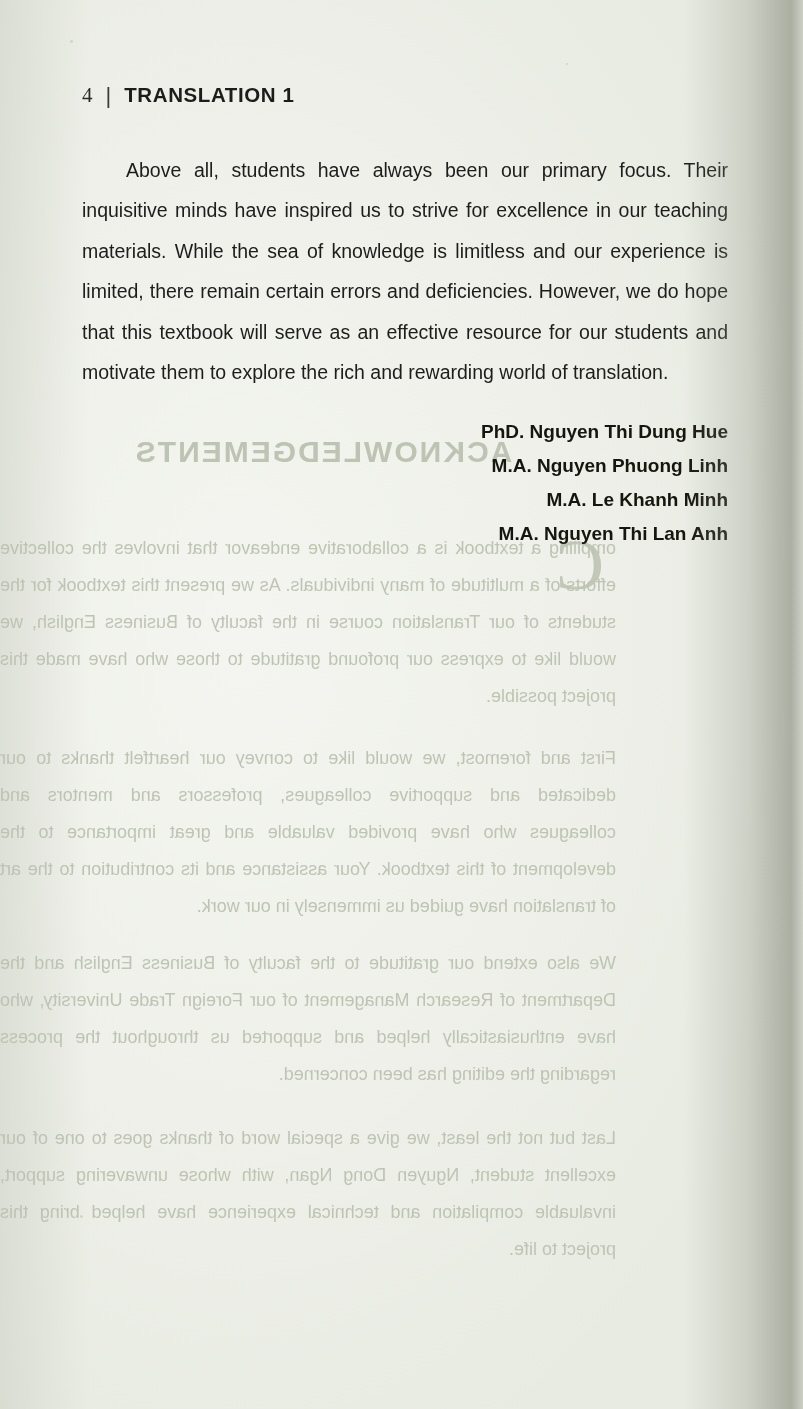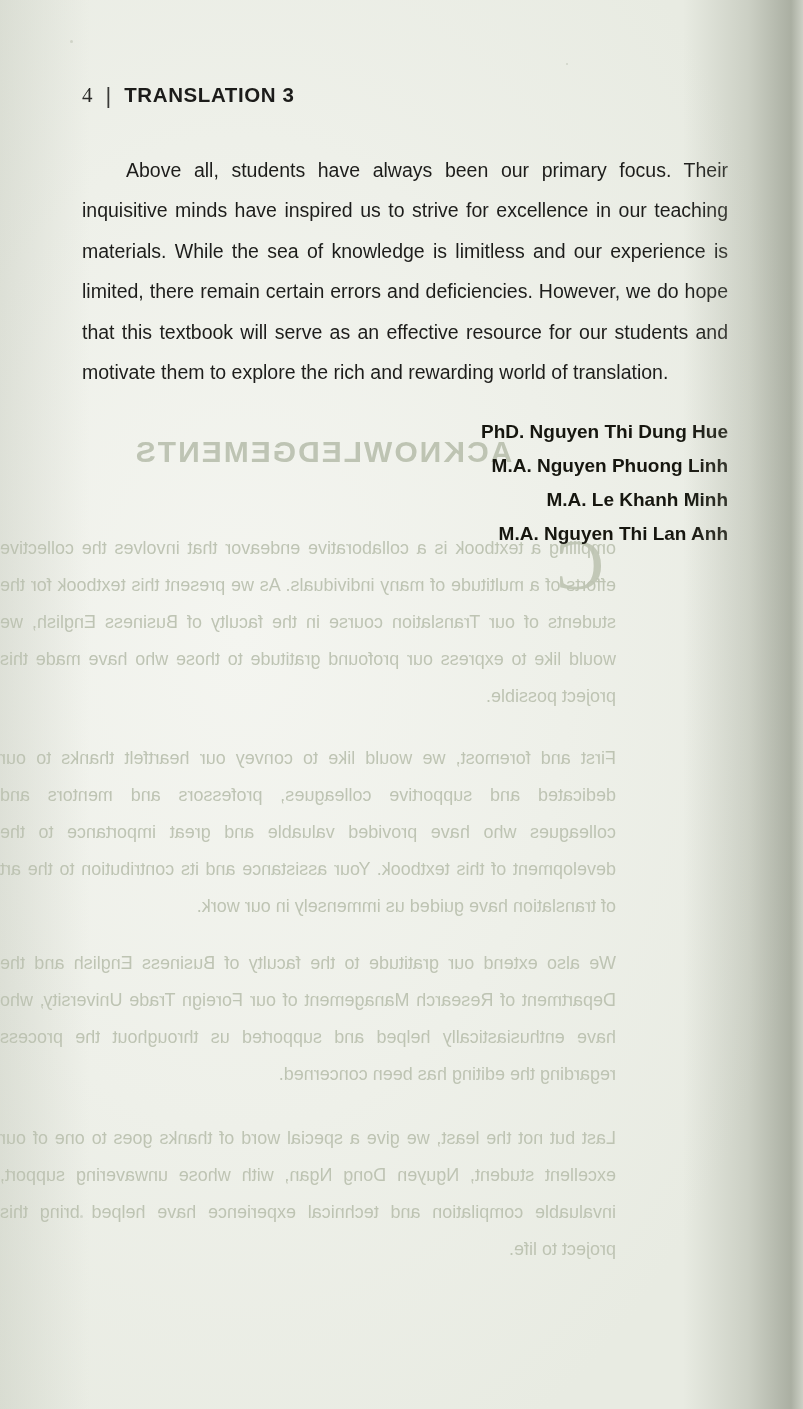--- a/index.html
+++ b/index.html
@@ -177,21 +177,21 @@
 
   <div class="speck" style="left:70px; top:40px; width:3px; height:3px;"></div>
   <div class="speck" style="left:566px; top:63px; width:2px; height:2px;"></div>
   <div class="speck" style="left:80px; top:1215px; width:3px; height:3px;"></div>
 
   <div class="content">
 
     <div class="header">
       <span class="folio">4</span>
       <span class="rule">|</span>
-      <span class="title">TRANSLATION 3</span>
+      <span class="title">TRANSLATION 1</span>
     </div>
 
     <p class="body-par">Above all, students have always been our primary focus. Their inquisitive minds have inspired us to strive for excellence in our teaching materials. While the sea of knowledge is limitless and our experience is limited, there remain certain errors and deficiencies. However, we do hope that this textbook will serve as an effective resource for our students and motivate them to explore the rich and rewarding world of translation.</p>
 
     <div class="signatures">
       <div>PhD. Nguyen Thi Dung Hue</div>
       <div>M.A. Nguyen Phuong Linh</div>
       <div>M.A. Le Khanh Minh</div>
       <div>M.A. Nguyen Thi Lan Anh</div>
     </div>

